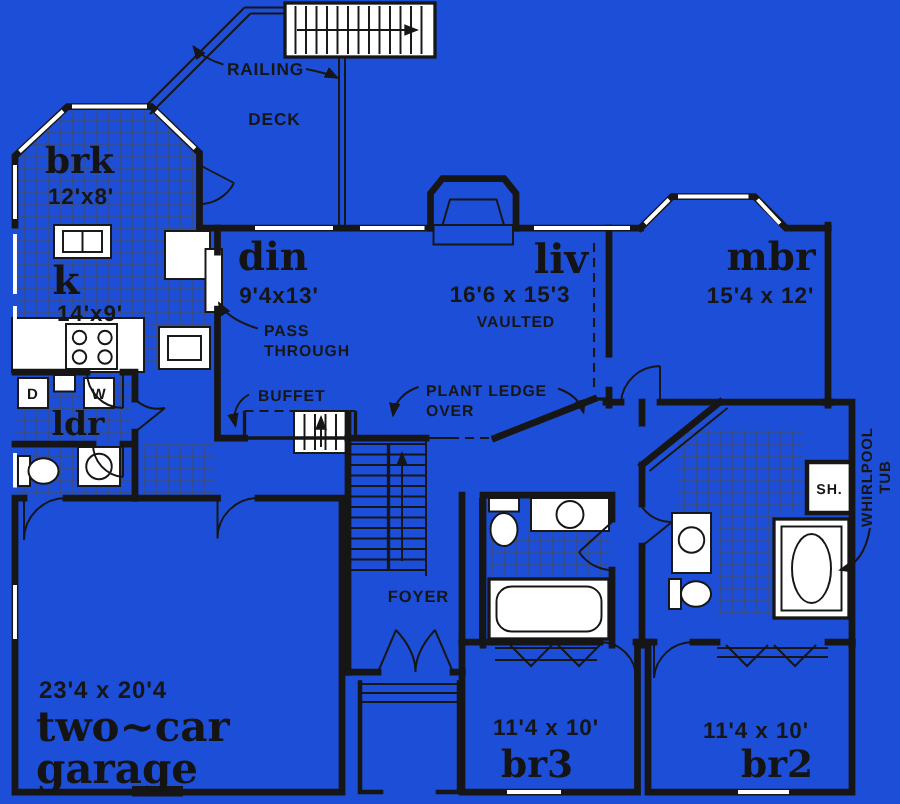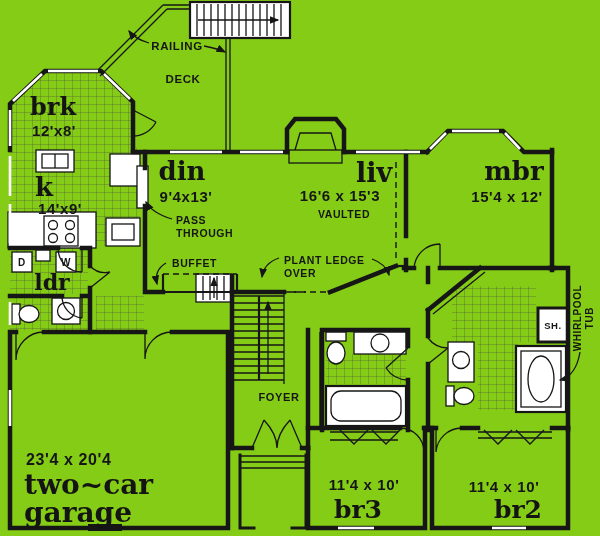--- a/index.html
+++ b/index.html
@@ -1,16 +1,16 @@
 <!DOCTYPE html>
 <html><head>
 <meta charset="utf-8">
 <style>
   html,body{margin:0;padding:0;background:#fff;}
-  .stage{position:relative;width:600px;height:536px;background:#84cc16;overflow:hidden;}
+  .stage{position:relative;width:600px;height:536px;background:#1d4ed8;overflow:hidden;}
   svg{position:absolute;inset:0;}
   .rn{font-family:"DejaVu Serif",serif;font-weight:bold;fill:#141414;}
   .hl{font-family:"Liberation Sans",sans-serif;font-weight:bold;fill:#161616;letter-spacing:.6px;}
   .w{stroke:#161616;stroke-width:4.5;fill:none;stroke-linecap:square;}
   .w3{stroke:#161616;stroke-width:3;fill:none;stroke-linecap:square;}
   .t{stroke:#161616;stroke-width:1.3;fill:none;}
   .t2{stroke:#161616;stroke-width:2.2;fill:none;}
   .win{stroke:#ffffff;stroke-width:2.6;fill:none;stroke-linecap:butt;}
   .dash{stroke:#161616;stroke-width:1.4;fill:none;stroke-dasharray:6 4;}
   .wf{fill:#ffffff;}

